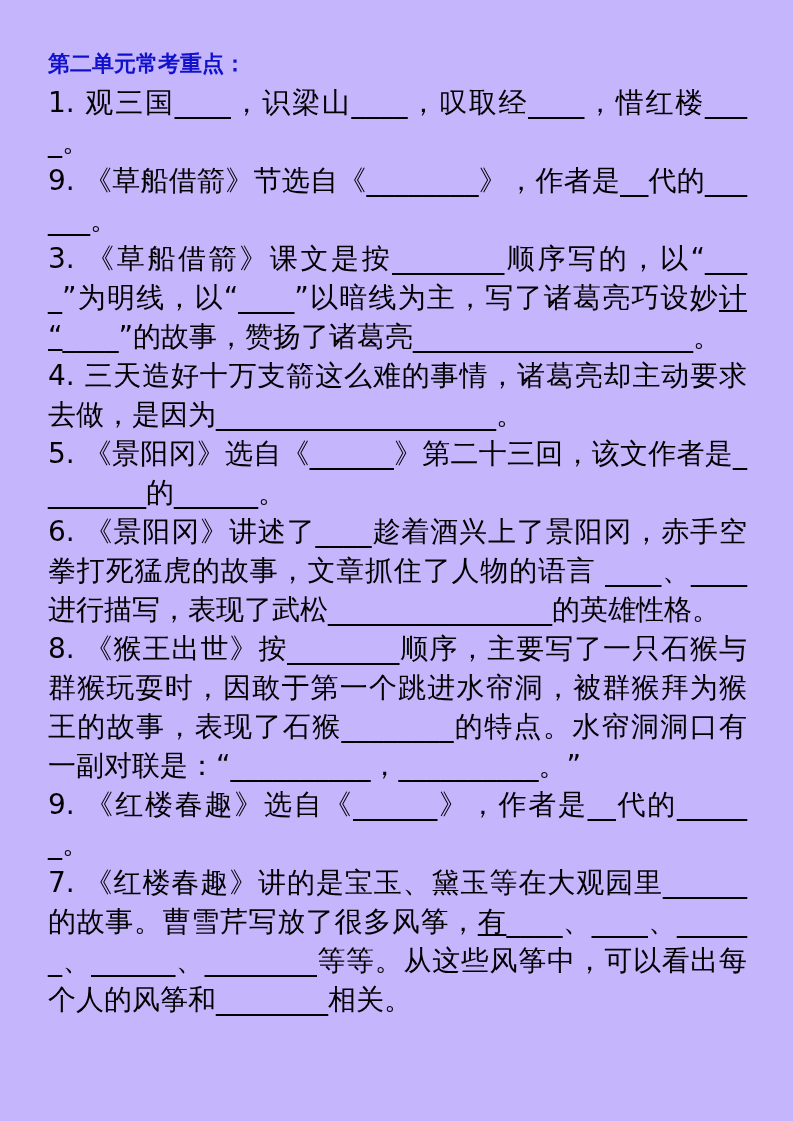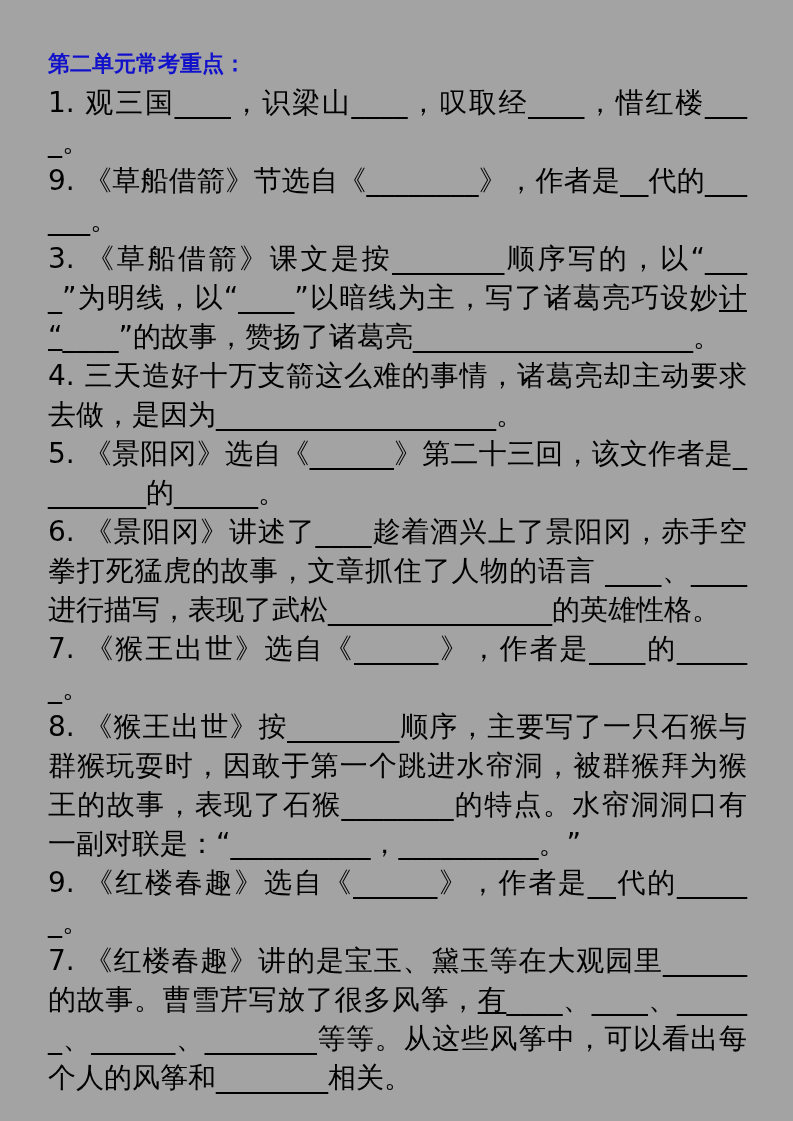--- a/index.html
+++ b/index.html
@@ -12,21 +12,21 @@
     height: 1121px;
     overflow: hidden;
     font-family: "DejaVu Sans", "Liberation Sans", sans-serif;
     color: #000000;
   }
   .page {
     box-sizing: border-box;
     width: 793px;
     height: 1121px;
     padding: 44px 46px 0 48px;
-    background: #a3a3a3;
+    background: #c4b5fd;
   }
   .doc-title {
     margin: 0;
     font-size: 22px;
     line-height: 39px;
     font-weight: bold;
     color: #1111cc;
   }
   .para {
     margin: 0;
@@ -44,18 +44,17 @@
 
 <div class="page">
   <h1 class="doc-title" style="color: rgb(17, 17, 204);">第二单元常考重点：</h1>
   <div>
       <p class="para"><span class="seg">1. 观三国____，识梁山____，叹取经____，惜红楼____。</span></p>
       <p class="para"><span class="seg">9. 《草船借箭》节选自《________》，作者是__代的______。</span></p>
       <p class="para"><span class="seg">3. 《草船借箭》课文是按________顺序写的，以“____”为明线，以“____”以暗线为主，写了诸葛亮巧设妙</span><span class="seg underlined">计 “</span><span class="seg">____”的故事，赞扬了诸葛亮____________________。</span></p>
       <p class="para"><span class="seg">4. 三天造好十万支箭这么难的事情，诸葛亮却主动要求去做，是因为____________________。</span></p>
       <p class="para"><span class="seg">5. 《景阳冈》选自《______》第二十三回，该文作者是________的______。</span></p>
       <p class="para"><span class="seg">6. 《景阳冈》讲述了____趁着酒兴上了景阳冈，赤手空拳打死猛虎的故事，文章抓住了人物的语言  ____、____进行描写，表现了武松________________的英雄性格。</span></p>
-      <p class="para"><span class="seg">7. 《猴王出世》选自《______》，作者是____的______。</span></p>
       <p class="para"><span class="seg">8. 《猴王出世》按________顺序，主要写了一只石猴与群猴玩耍时，因敢于第一个跳进水帘洞，被群猴拜为猴王的故事，表现了石猴________的特点。水帘洞洞口有一副对联是：“__________，__________。”</span></p>
       <p class="para"><span class="seg">9. 《红楼春趣》选自《______》，作者是__代的______。</span></p>
       <p class="para"><span class="seg">7. 《红楼春趣》讲的是宝玉、黛玉等在大观园里______的故事。曹雪芹写放了很多风筝，</span><span class="seg underlined">有</span><span class="seg">____、____、______、______、________等等。从这些风筝中，可以看出每个人的风筝和________相关。</span></p>
     </div>
 </div>
 
 </body></html>

